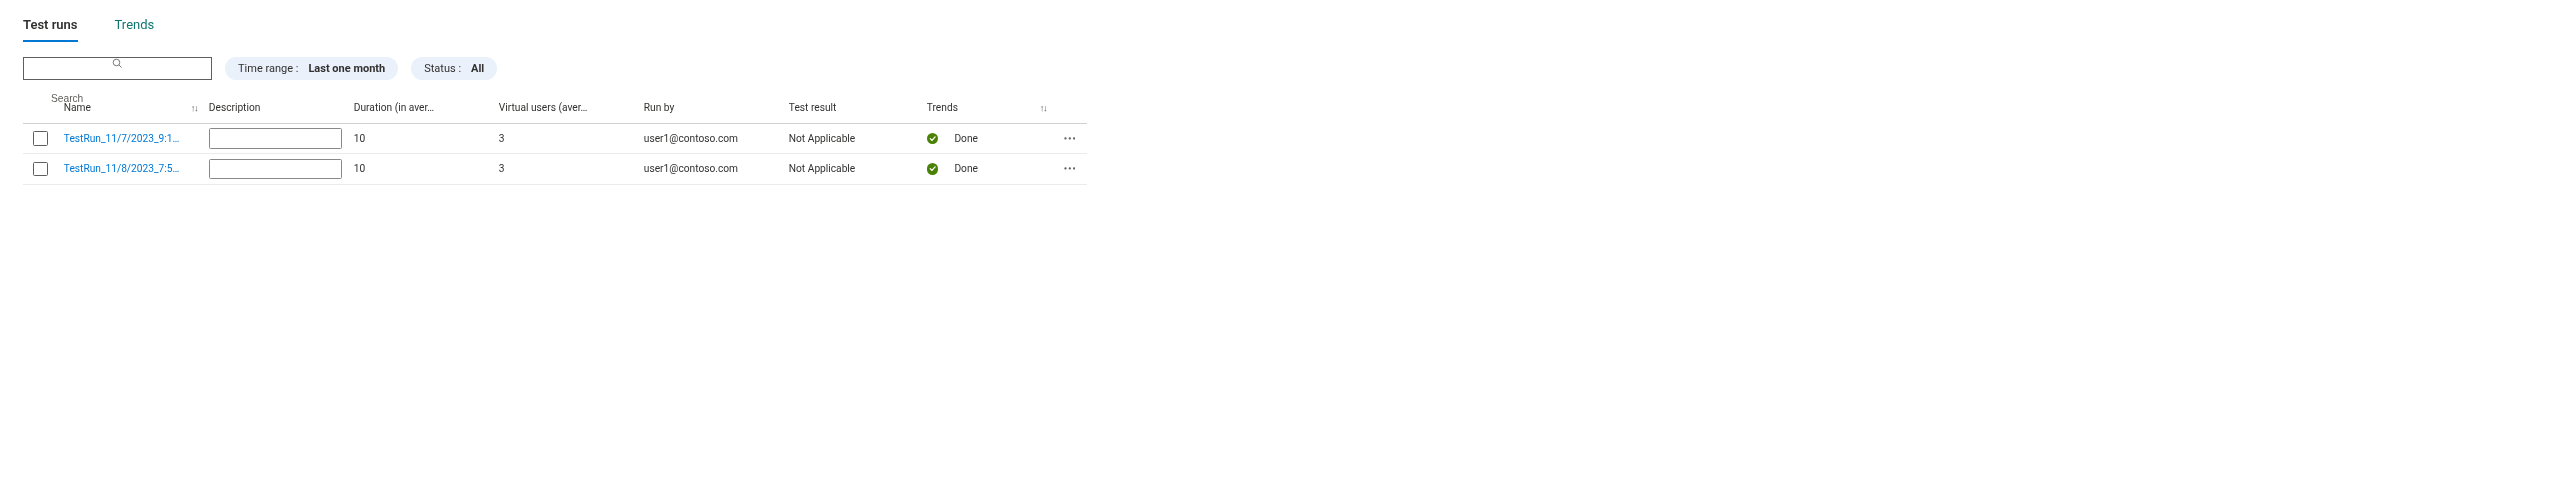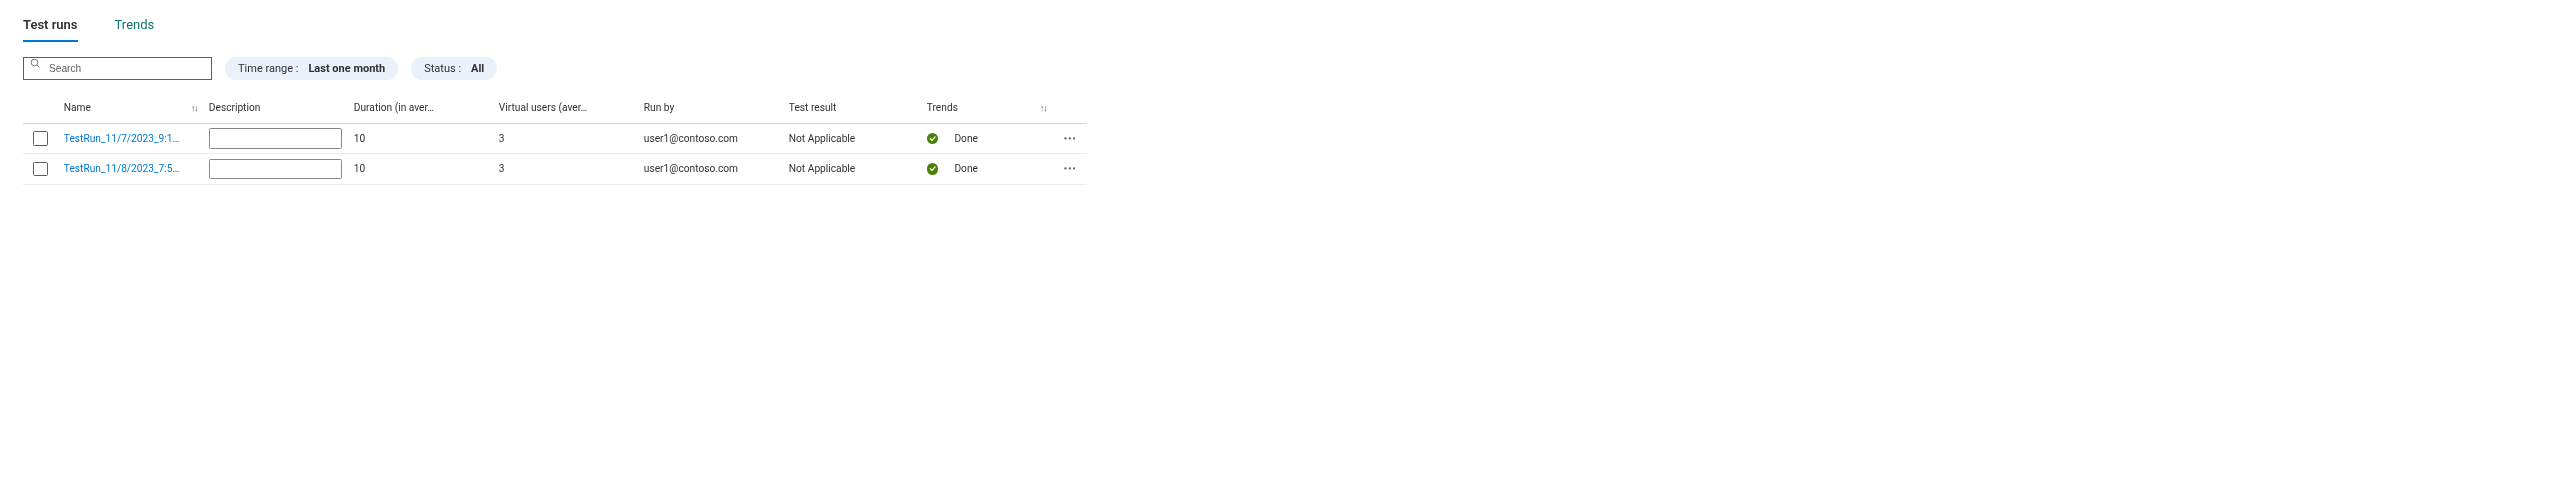--- a/index.html
+++ b/index.html
@@ -34,25 +34,27 @@
 
   
   .filter-row {
     display: flex;
     align-items: center;
     gap: 13px;
     margin-bottom: 13px;
   }
   .search-box {
     display: flex;
-    gap: 7px;
+    align-items: center;
+    gap: 24px;
     border: 0.7px solid #605e5c;
     height: 23px;
     width: 189px;
     padding: 0 5.8px;
+    flex-direction: column;
   }
   .search-box svg { flex-shrink: 0; }
   .search-box input {
     border: none;
     outline: none;
     flex: 1;
     font-size: 10.2px;
     color: #323130;
     background: transparent;
   }

